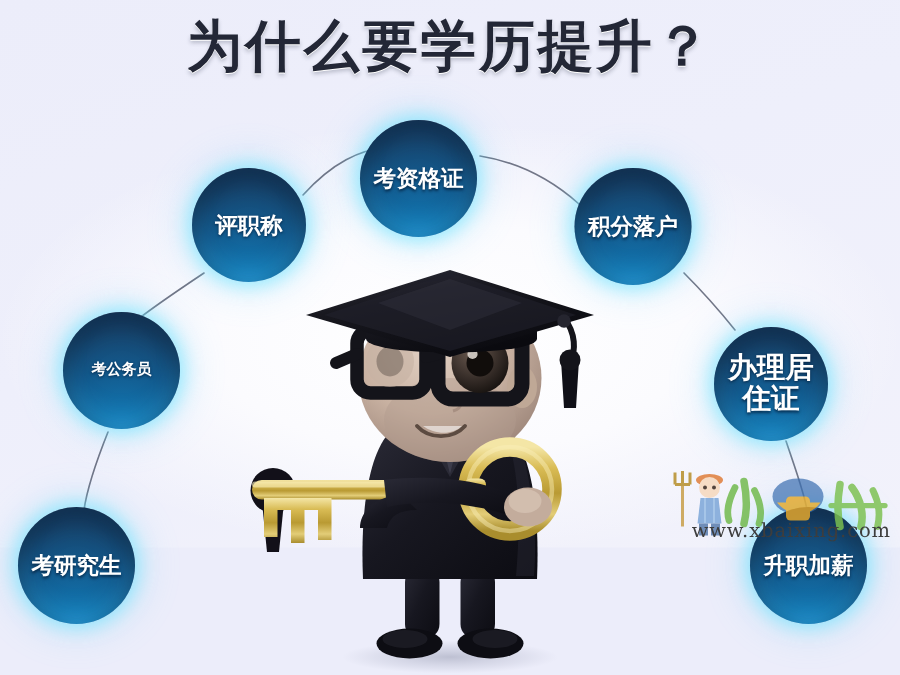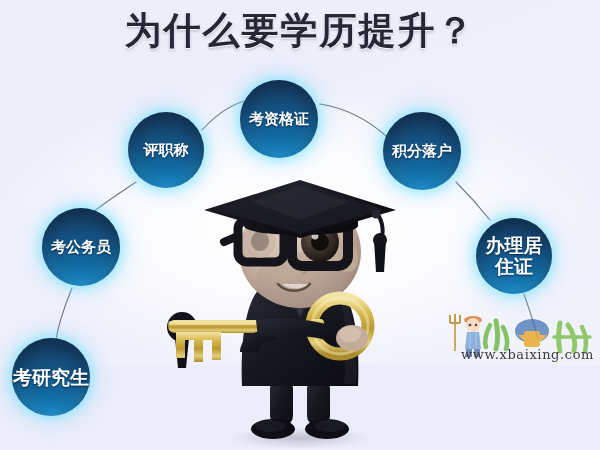--- a/index.html
+++ b/index.html
@@ -49,23 +49,23 @@
       inset 0 -8px 14px rgba(60,175,225,.30);
     text-shadow:0 1px 2px rgba(0,20,45,.75);
     z-index:4;
   }
   .bubble span{display:block;}
 
   
   #b-zige     {left:240px; top:80px;  width:78px; height:78px; font-size:15px;}
   #b-zhicheng {left:128px; top:112px; width:76px; height:76px; font-size:15px;}
   #b-jifen    {left:383px; top:112px; width:78px; height:78px; font-size:15px;}
-  #b-gongwu   {left:42px;  top:208px; width:78px; height:78px; font-size:15px;}
+  #b-gongwu   {left:42px;  top:208px; width:78px; height:78px; font-size:10px;}
   #b-juzhu    {left:476px; top:218px; width:76px; height:76px; font-size:19px;}
-  #b-yanjiu   {left:12px;  top:338px; width:78px; height:78px; font-size:19px;}
+  #b-yanjiu   {left:12px;  top:338px; width:78px; height:78px; font-size:15px;}
   #b-shengzhi {left:500px; top:338px; width:78px; height:78px; font-size:15px;}
 
   
   #figure{position:absolute;left:160px;top:180px;width:280px;height:270px;z-index:3;}
 
   
   #keyhole{position:absolute;left:166px;top:310px;width:32px;height:60px;z-index:3;}
 
   
   #watermark{
@@ -117,20 +117,23 @@
     <div>
       <span>办理居</span>
       <span>住证</span>
     </div>
   </div>
 
   <div class="bubble" id="b-yanjiu">
     <span>考研究生</span>
   </div>
 
+  <div class="bubble" id="b-shengzhi">
+    <span>升职加薪</span>
+  </div>
 
   <svg id="keyhole" viewBox="0 0 32 60">
     <circle cx="16" cy="17" r="15" fill="#121019"></circle>
     <path d="M9,28 L23,28 L20,58 L12,58 Z" fill="#121019"></path>
   </svg>
 
   <svg id="figure" viewBox="0 0 280 270">
     <defs>
       <radialGradient id="skin" cx="40%" cy="30%" r="75%">
         <stop offset="0%" stop-color="#e3d2c5"></stop>

